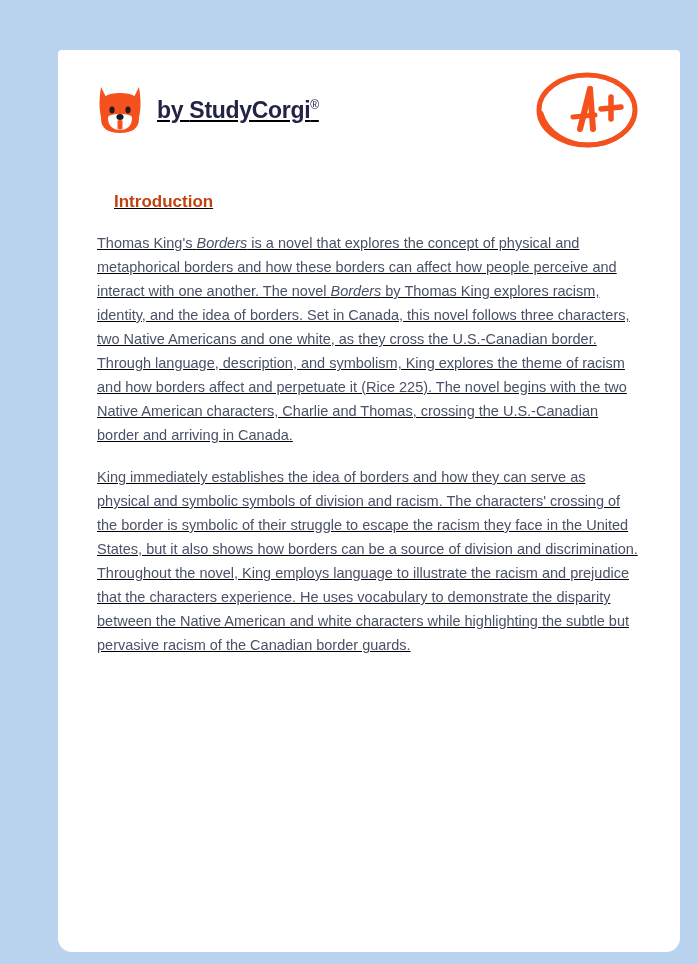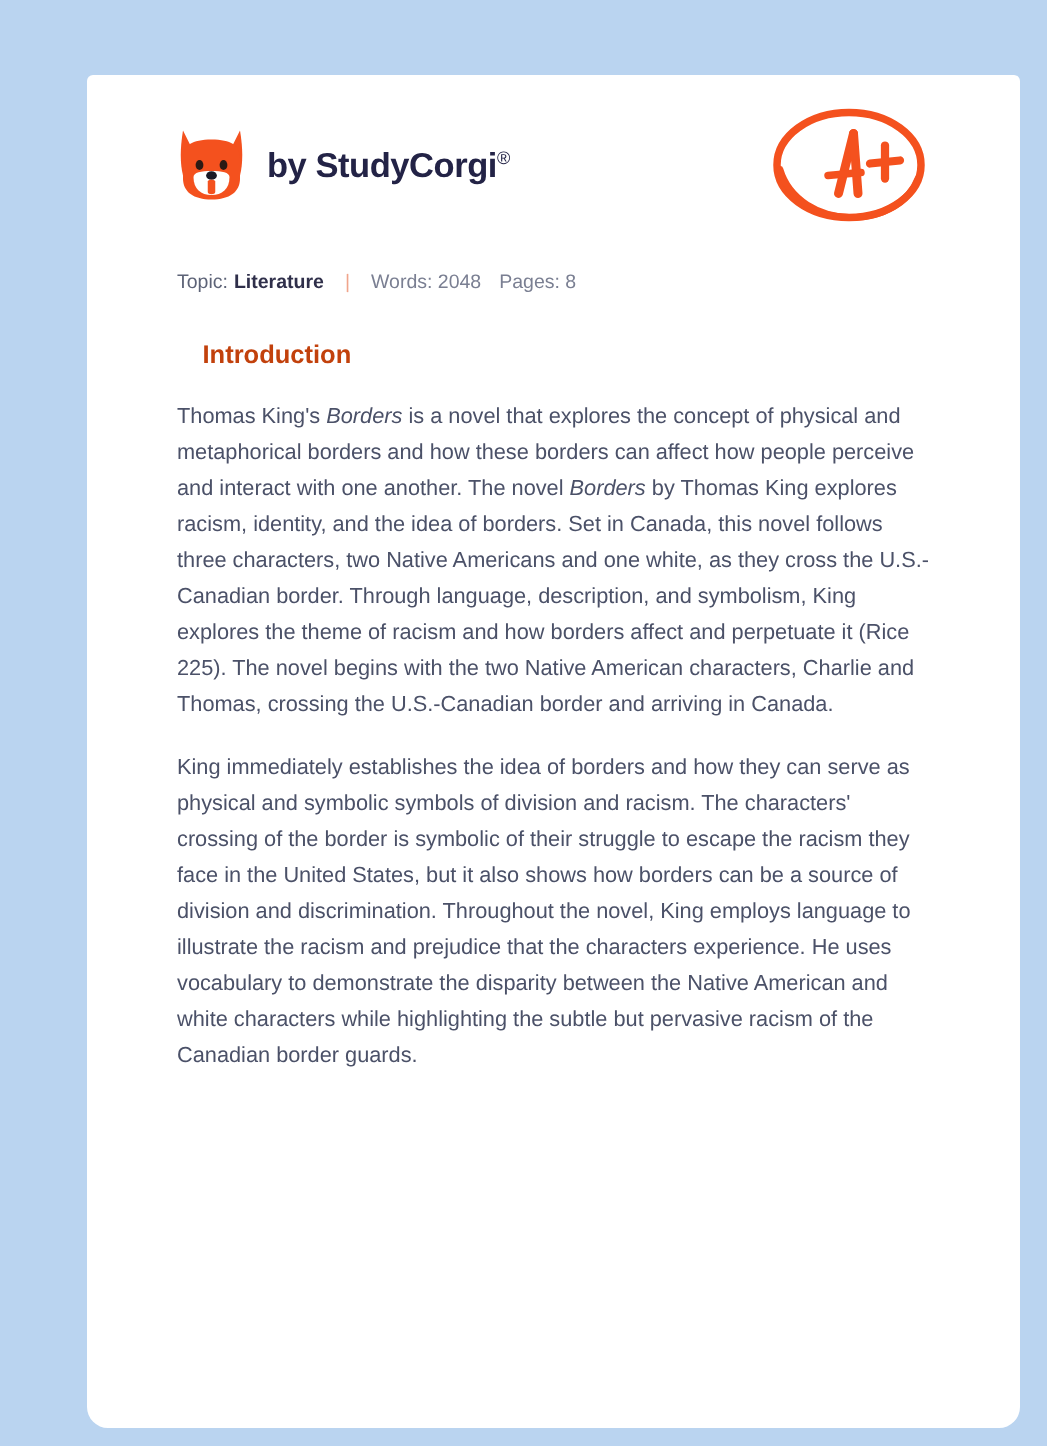--- a/index.html
+++ b/index.html
@@ -19,21 +19,22 @@
     left: 58px;
     top: 50px;
     width: 622px;
     height: 902px;
     background: #ffffff;
     border-radius: 4px 4px 14px 14px;
     overflow: hidden;
   }
 
   .sheet-inner {
-    padding: 0 60px;
+    padding: 0 39px;
+    text-decoration: underline;
   }
 
   
   .doc-header {
     display: flex;
     align-items: center;
     justify-content: space-between;
     height: 100px;
     padding-top: 10px;
   }
@@ -152,27 +153,20 @@
         <path d="M8 46 C14 66 34 78 56 78 C76 78 94 68 100 52" fill="none" stroke="#f4511e" stroke-width="4.5" stroke-linecap="round"></path>
         <path d="M47 62 L57 22" fill="none" stroke="#f4511e" stroke-width="6" stroke-linecap="round"></path>
         <path d="M57 22 L60 62" fill="none" stroke="#f4511e" stroke-width="6" stroke-linecap="round"></path>
         <path d="M40 50 L62 48" fill="none" stroke="#f4511e" stroke-width="5" stroke-linecap="round"></path>
         <path d="M68 42 L88 40" fill="none" stroke="#f4511e" stroke-width="5.5" stroke-linecap="round"></path>
         <path d="M78 30 L78 52" fill="none" stroke="#f4511e" stroke-width="5.5" stroke-linecap="round"></path>
       </svg>
     </div>
 
 
-    <div class="doc-meta">
-      <span class="meta-topic-label">Topic:</span>
-      <span class="meta-topic-value">Literature</span>
-      <span class="meta-sep">|</span>
-      <span class="meta-words">Words: 2048</span>
-      <span>Pages: 8</span>
-    </div>
 
     <h2 class="section-heading">Introduction</h2>
 
     <div id="paragraph-container">
         <p class="doc-para first"><span>Thomas King's </span><em>Borders</em><span> is a novel that explores the concept of physical and metaphorical borders and how these borders can affect how people perceive and interact with one another. The novel </span><em>Borders</em><span> by Thomas King explores racism, identity, and the idea of borders. Set in Canada, this novel follows three characters, two Native Americans and one white, as they cross the U.S.-Canadian border. Through language, description, and symbolism, King explores the theme of racism and how borders affect and perpetuate it (Rice 225). The novel begins with the two Native American characters, Charlie and Thomas, crossing the U.S.-Canadian border and arriving in Canada.</span></p>
         <p class="doc-para"><span>King immediately establishes the idea of borders and how they can serve as physical and symbolic symbols of division and racism. The characters' crossing of the border is symbolic of their struggle to escape the racism they face in the United States, but it also shows how borders can be a source of division and discrimination. Throughout the novel, King employs language to illustrate the racism and prejudice that the characters experience. He uses vocabulary to demonstrate the disparity between the Native American and white characters while highlighting the subtle but pervasive racism of the Canadian border guards.</span></p>
       </div>
 
   </div>
 </div>

